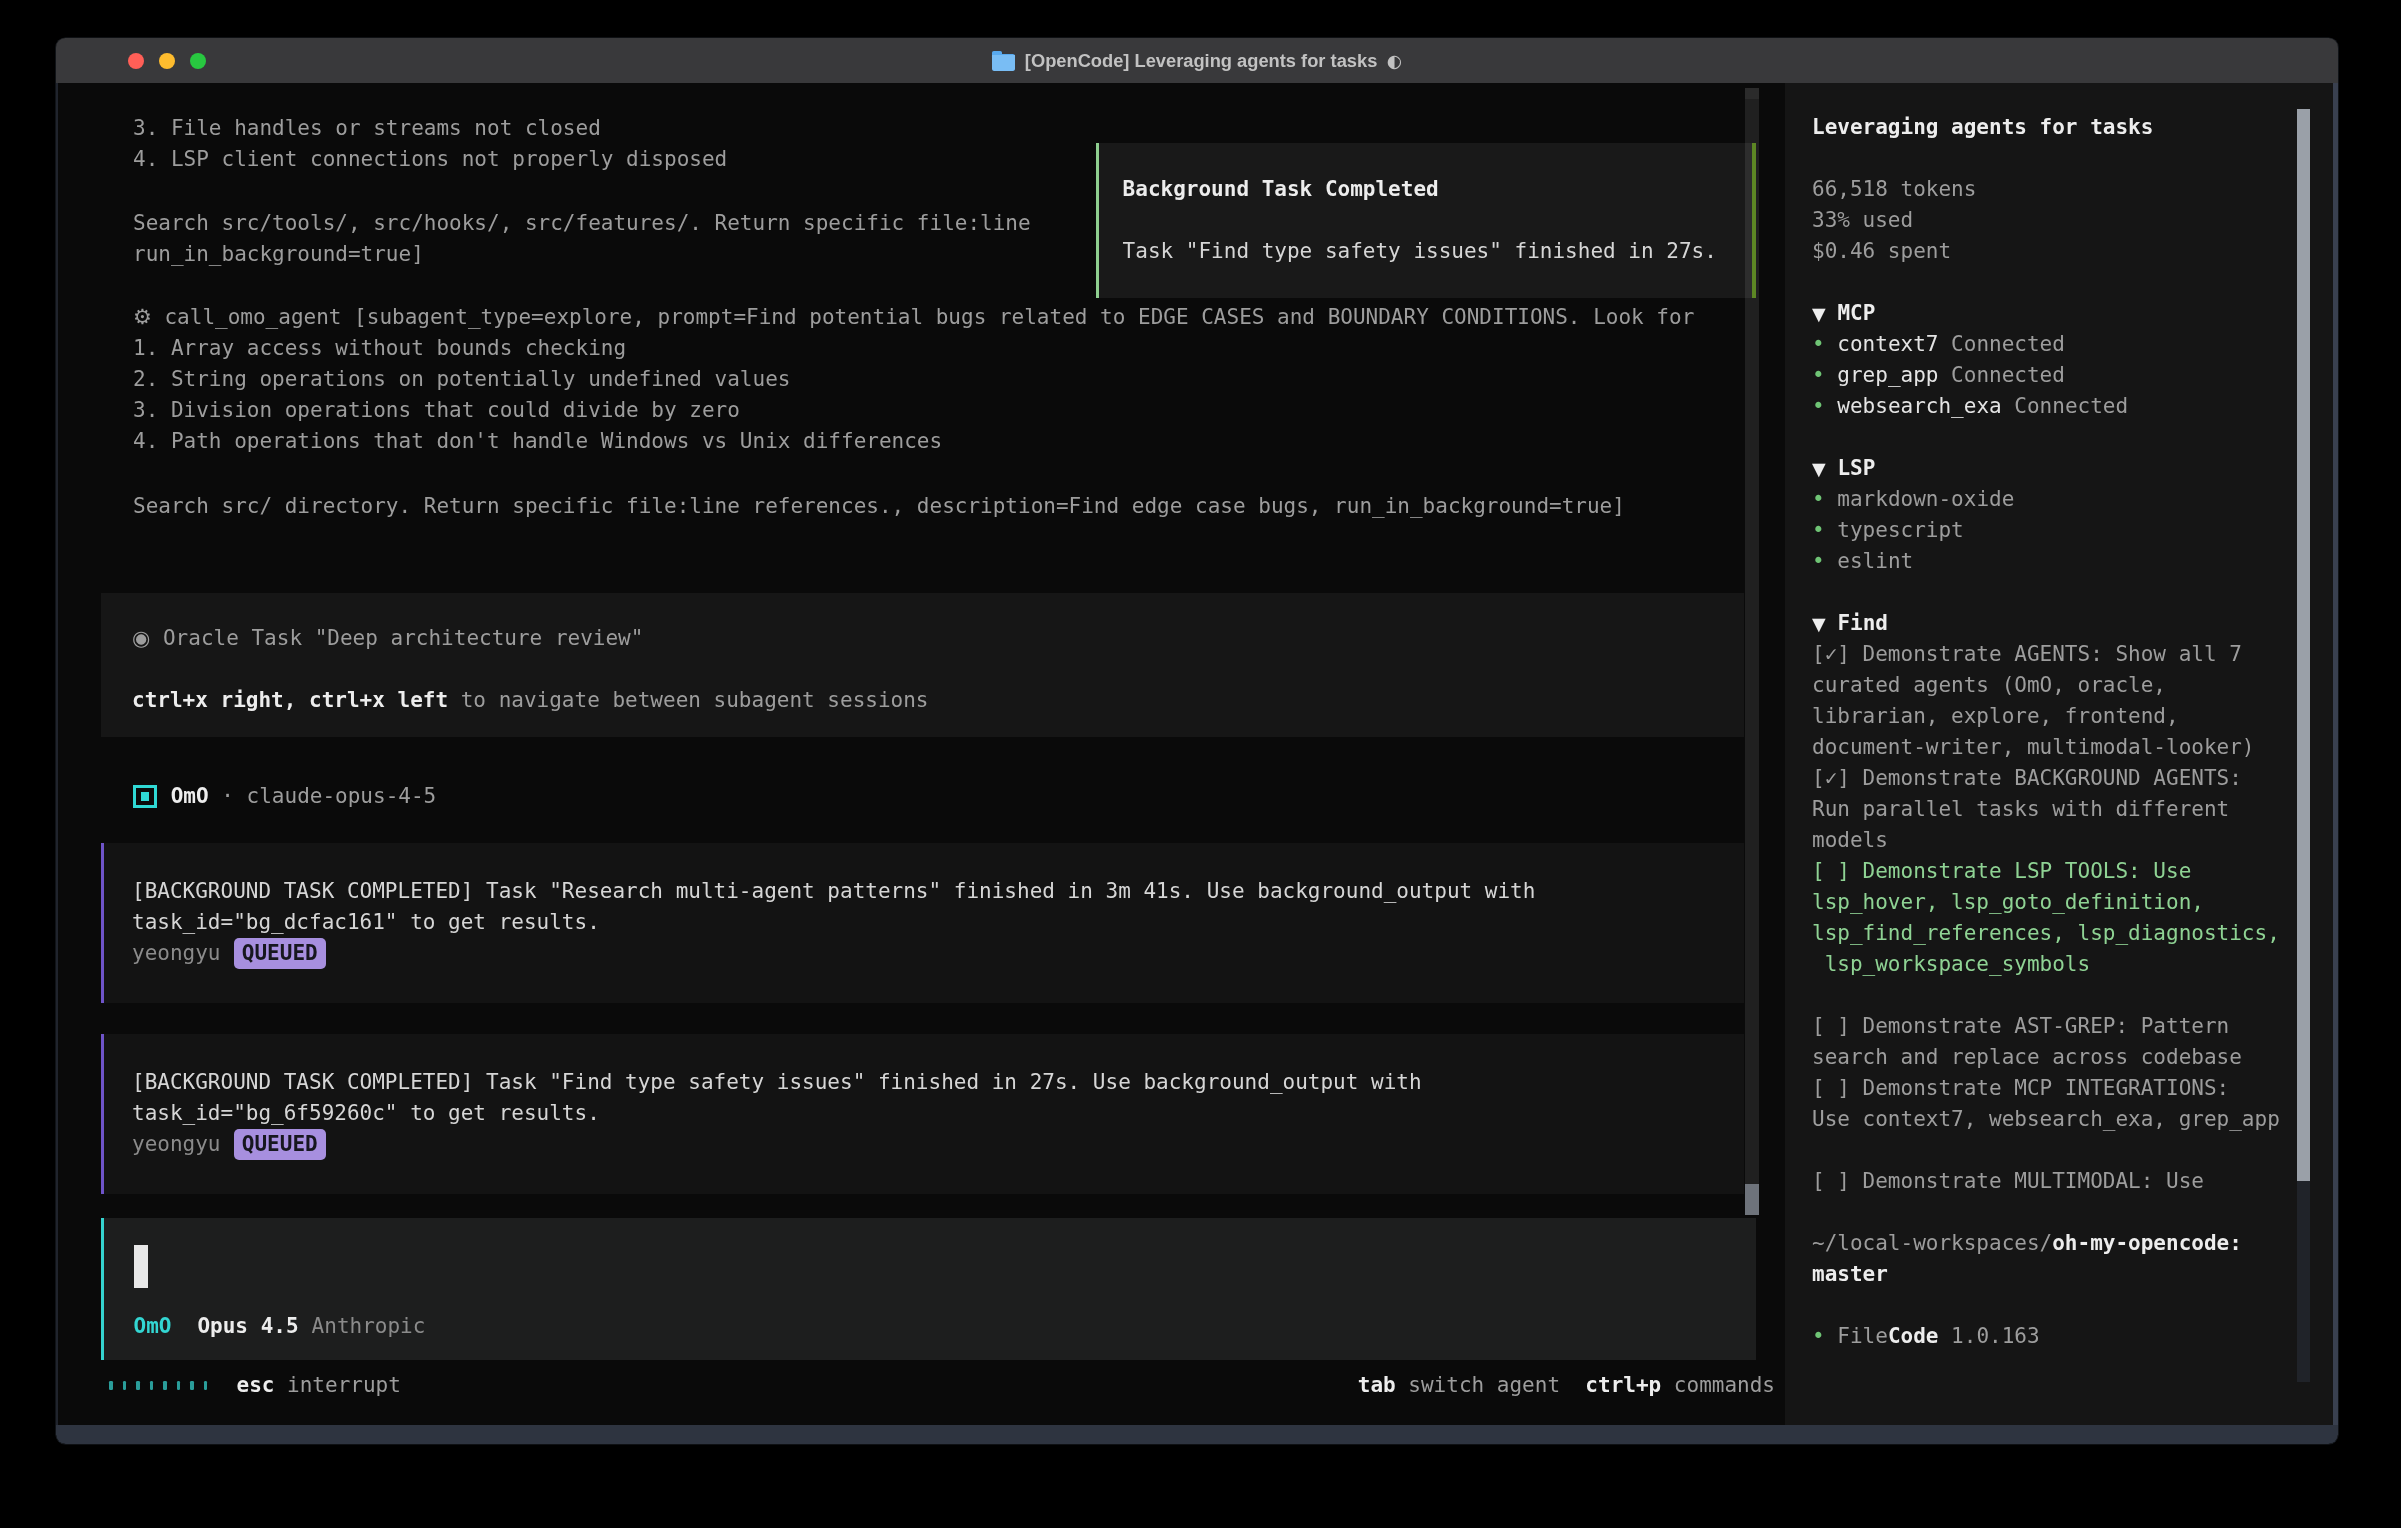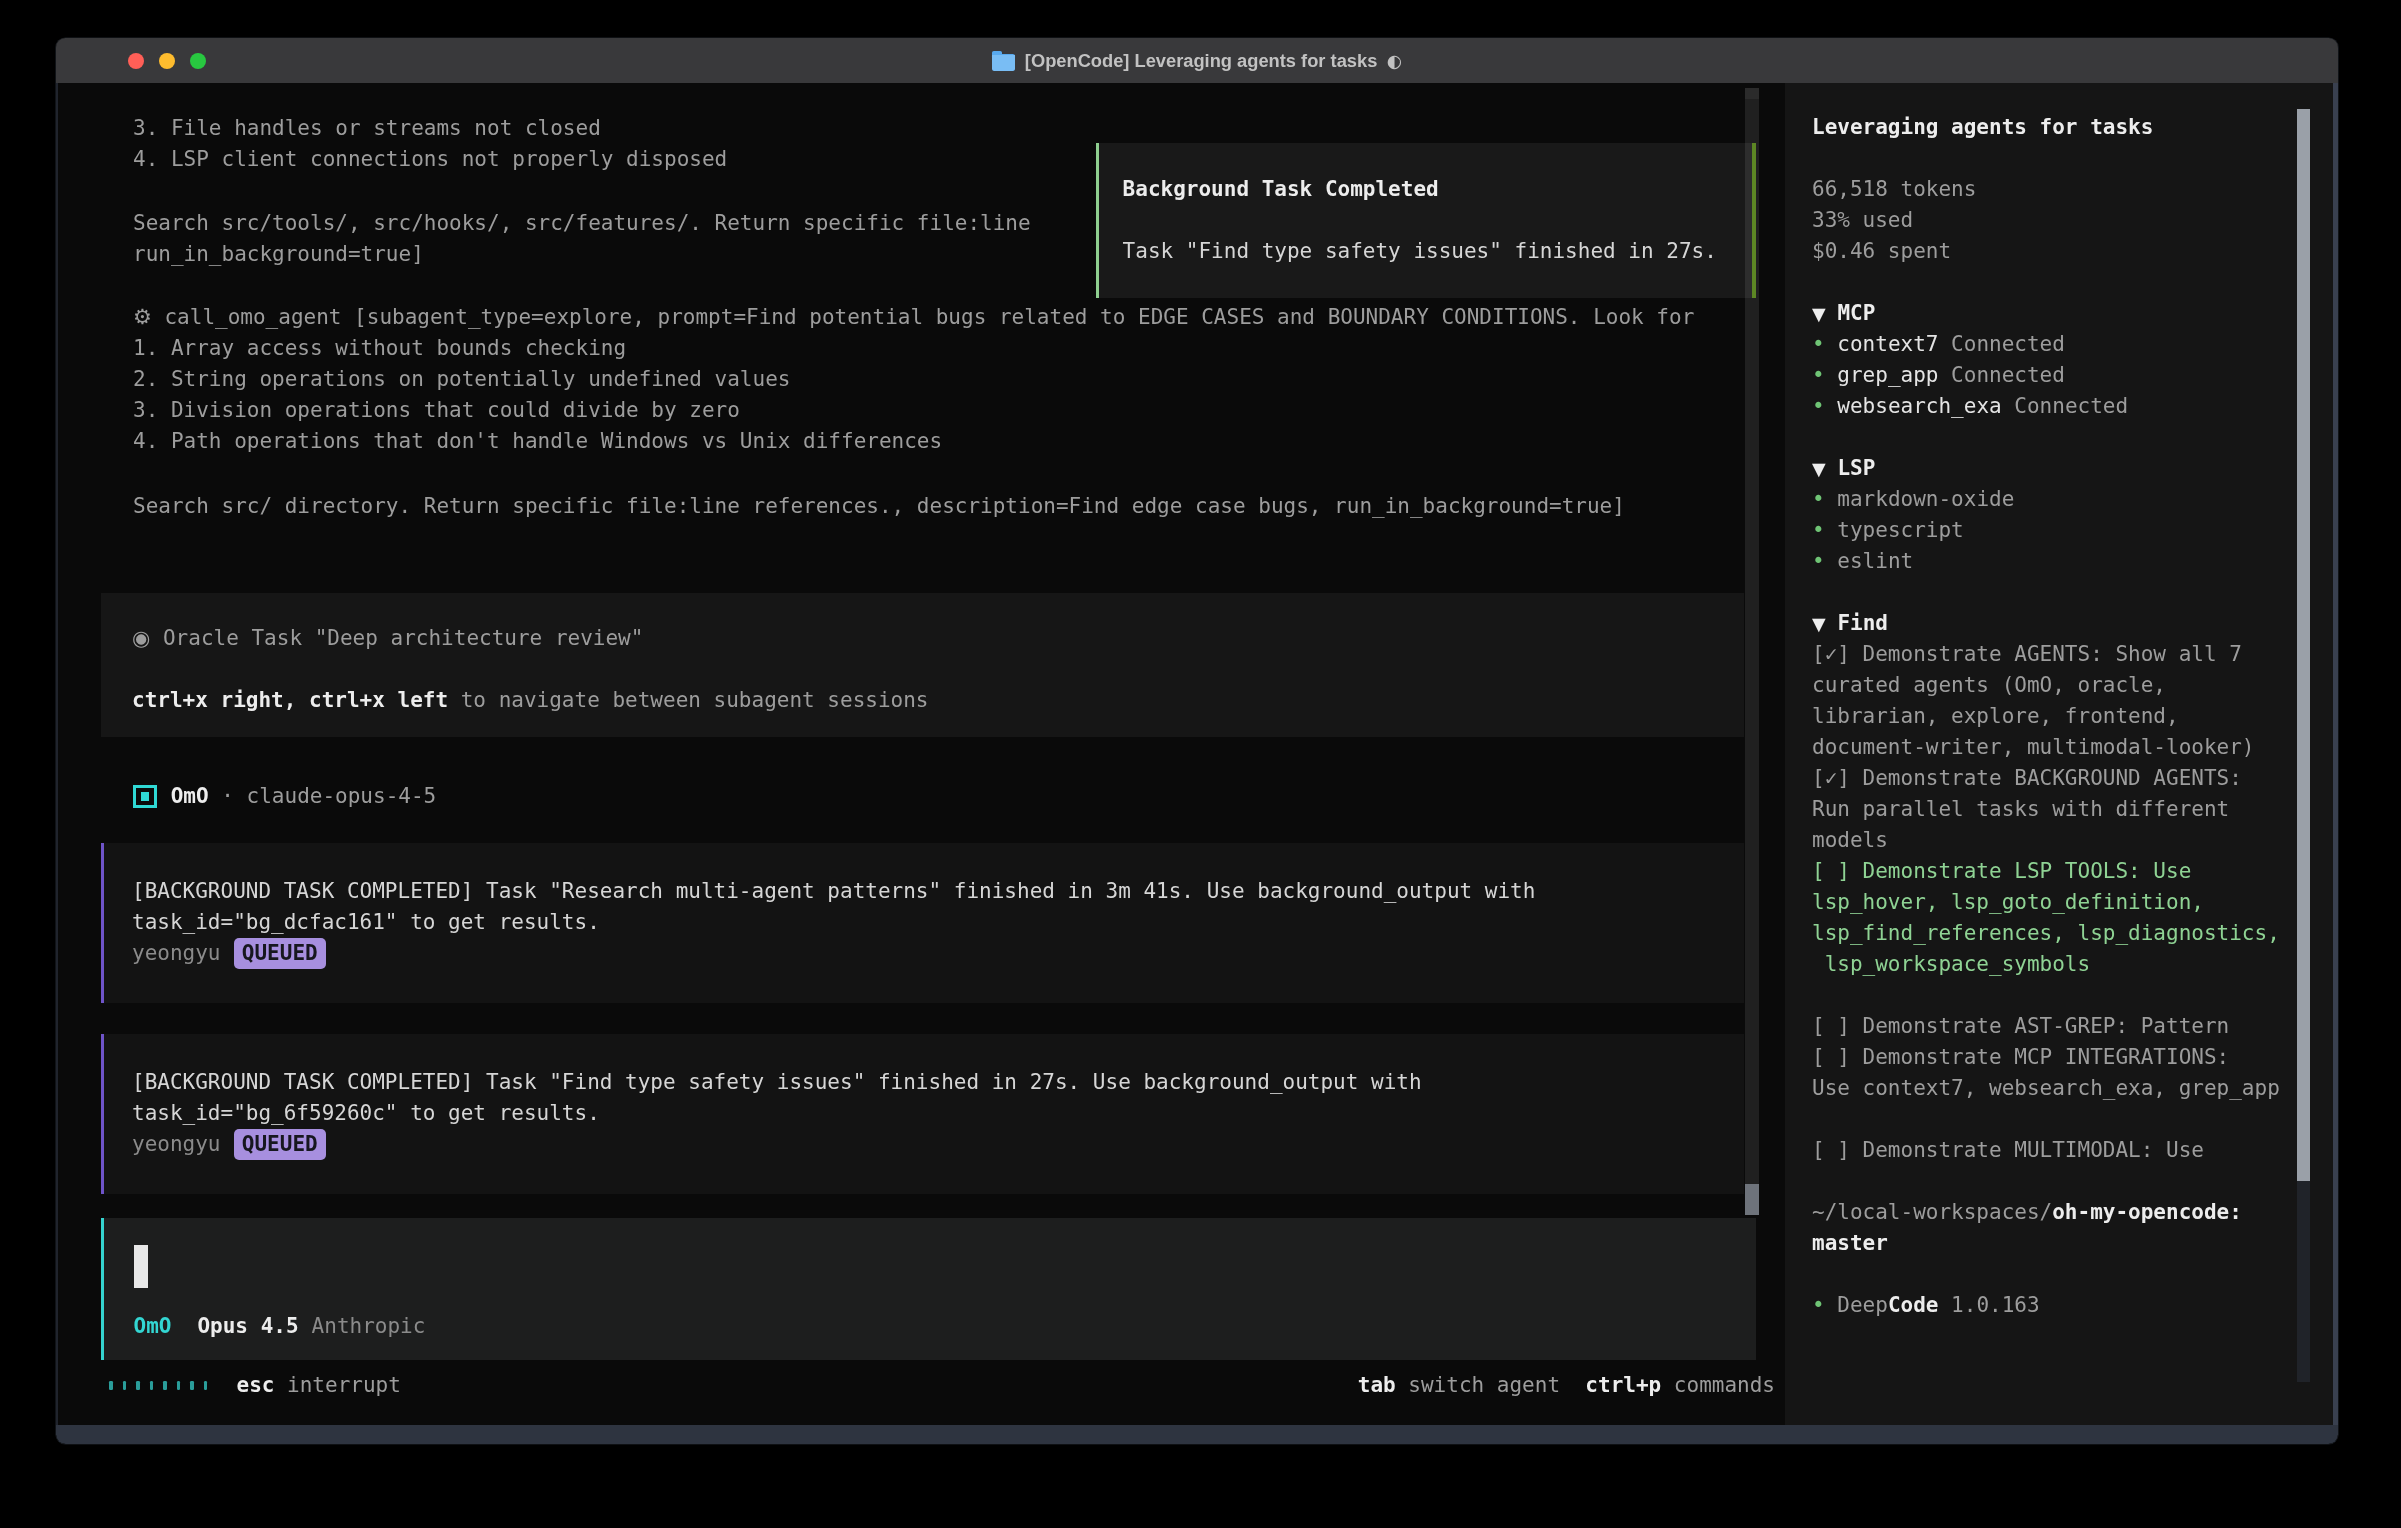--- a/index.html
+++ b/index.html
@@ -209,34 +209,35 @@
         </div>
       <div class="mono-lines green">
           <div class="ln">[ ] Demonstrate LSP TOOLS: Use</div>
           <div class="ln">lsp_hover, lsp_goto_definition,</div>
           <div class="ln">lsp_find_references, lsp_diagnostics,</div>
           <div class="ln"> lsp_workspace_symbols</div>
         </div>
       <div class="sp"></div>
       <div class="mono-lines gray">
           <div class="ln">[ ] Demonstrate AST-GREP: Pattern</div>
+          <div class="ln">search and replace across codebase</div>
         </div>
       <div class="mono-lines gray">
           <div class="ln">[ ] Demonstrate MCP INTEGRATIONS:</div>
           <div class="ln">Use context7, websearch_exa, grep_app</div>
         </div>
       <div class="sp"></div>
       <div class="mono-lines gray">
           <div class="ln">[ ] Demonstrate MULTIMODAL: Use</div>
         </div>
       <div class="sp"></div>
       <div class="ln"><span class="gray">~/local-workspaces/</span><span class="white">oh-my-opencode:</span></div>
       <div class="ln white">master</div>
       <div class="sp"></div>
-      <div class="ln"><span class="bullet">•</span><span> </span><span class="gray">Deep</span><span class="white">Code</span><span class="gray"> 1.0.163</span></div>
+      <div class="ln"><span class="bullet">•</span><span> </span><span class="gray">File</span><span class="white">Code</span><span class="gray"> 1.0.163</span></div>
     </div>
 
     <div class="sscroll-track"></div>
     <div class="sscroll-thumb"></div>
 
   </div>
 </div>
 
 
 </body></html>

